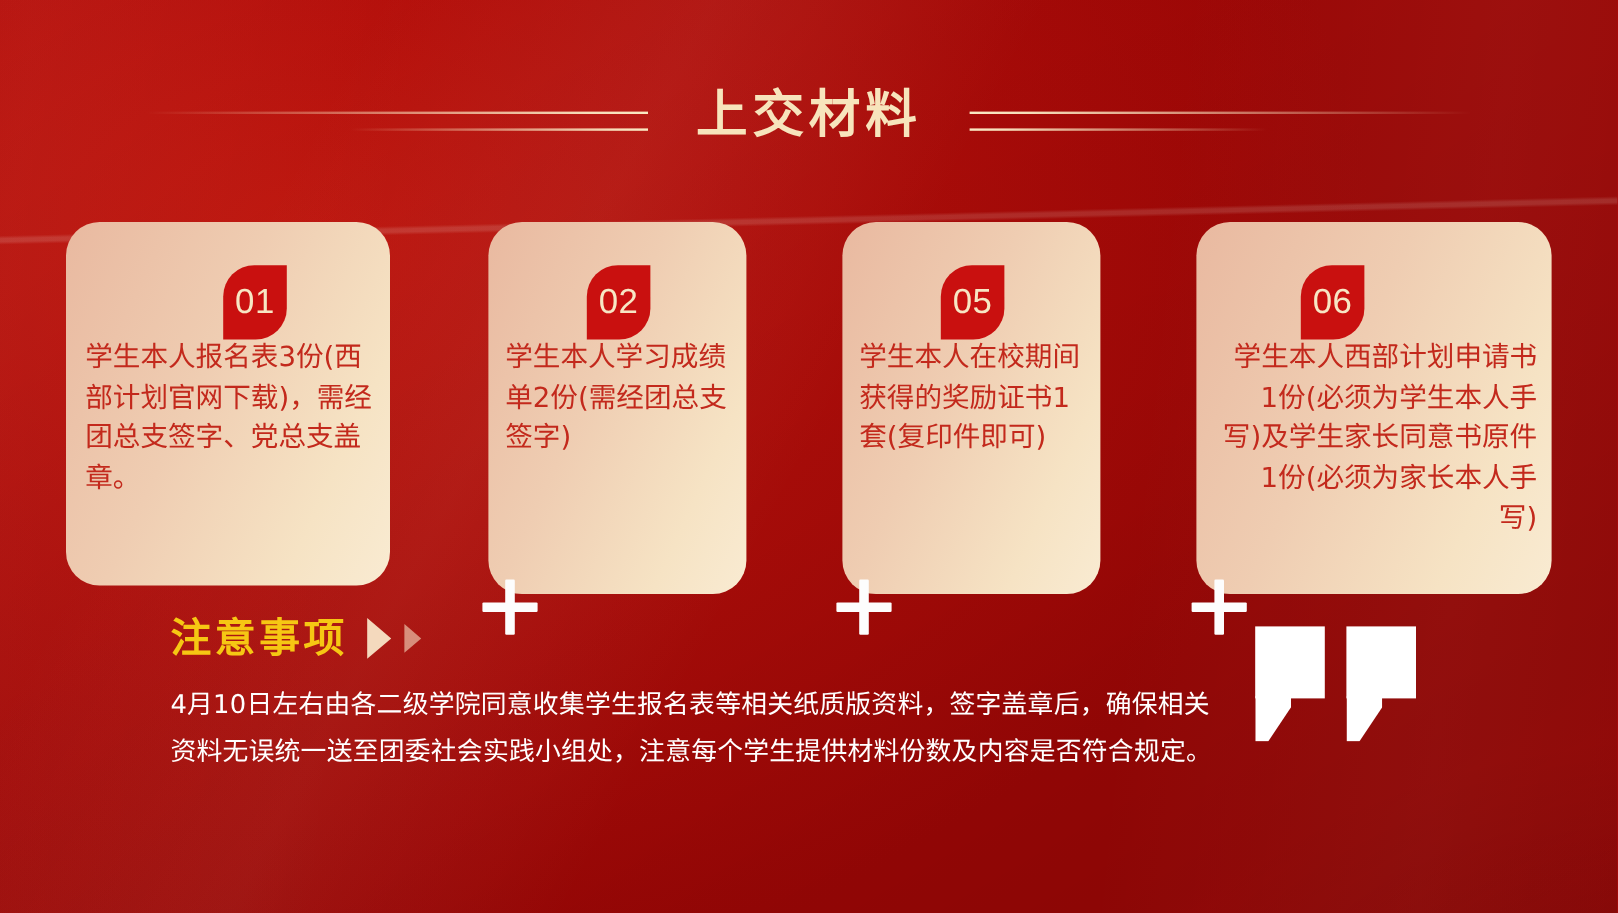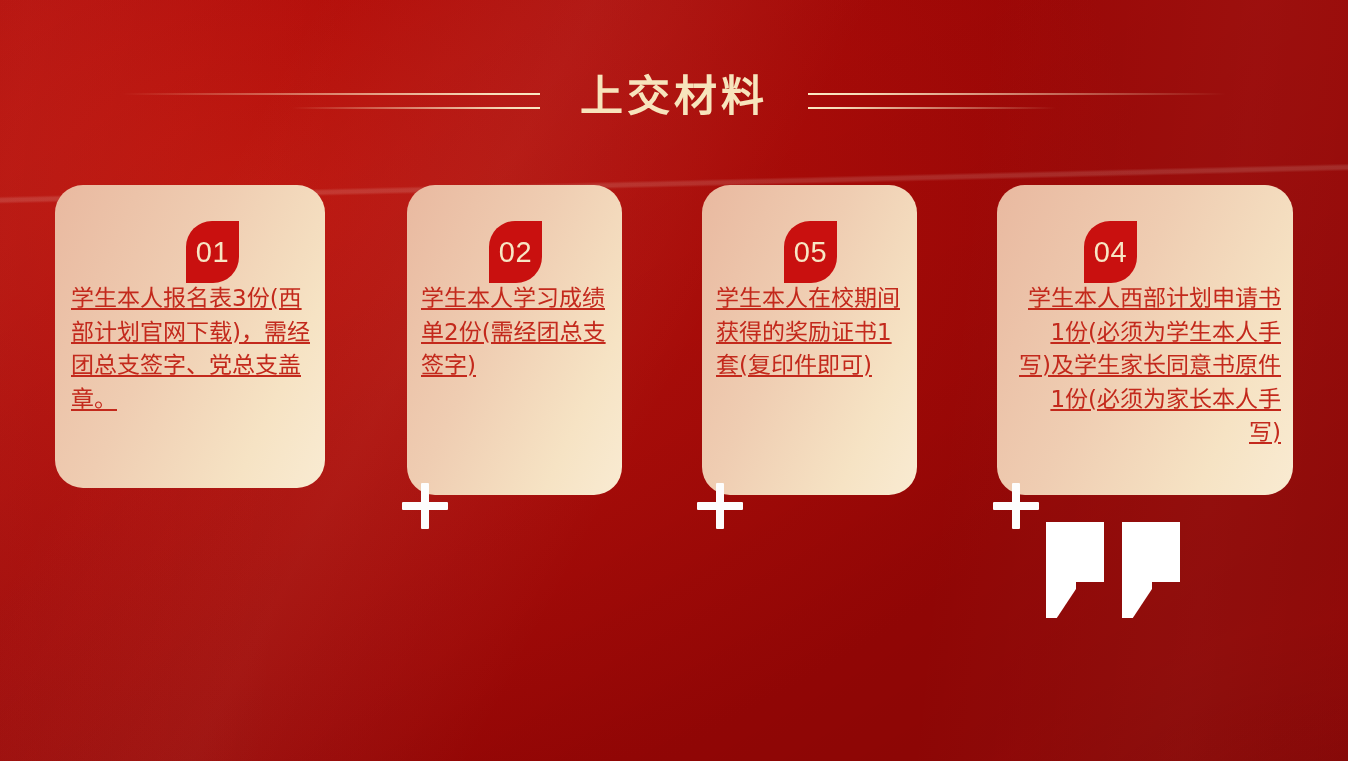--- a/index.html
+++ b/index.html
@@ -162,21 +162,20 @@
   .card-text {
     position: absolute;
     top: 97px;
     left: 14px;
     right: 12px;
     color: #c3291c;
     font-size: 23px;
     line-height: 1.46;
     font-family: "DejaVu Sans", "Liberation Sans", sans-serif;
     letter-spacing: 0px;
-    text-decoration: underline;
   }
   .card.c4 .card-text { left: 22px; right: 12px; text-align: right; }
   .card.c1 .card-text { left: 16px; right: 10px; }
 
   
   .plus {
     position: absolute;
     top: 298px;
     width: 46px;
     height: 46px;
@@ -299,38 +298,46 @@
       <div class="badge">02</div>
       <div class="card-text">学生本人学习成绩单2份(需经团总支签字)</div>
     </div>
 
     <div class="card c3">
       <div class="badge">05</div>
       <div class="card-text">学生本人在校期间获得的奖励证书1套(复印件即可)</div>
     </div>
 
     <div class="card c4">
-      <div class="badge">04</div>
+      <div class="badge">06</div>
       <div class="card-text">学生本人西部计划申请书1份(必须为学生本人手写)及学生家长同意书原件1份(必须为家长本人手写)</div>
     </div>
 
     <div class="plus p1">
         <i class="h"></i>
         <i class="v"></i>
       </div>
     <div class="plus p2">
         <i class="h"></i>
         <i class="v"></i>
       </div>
     <div class="plus p3">
         <i class="h"></i>
         <i class="v"></i>
       </div>
   </div>
 
+  <div id="notice">
+    <div id="notice-head">
+      <div id="notice-title">注意事项</div>
+      <span class="tri big"></span>
+      <span class="tri small"></span>
+    </div>
+    <div id="notice-body">4月10日左右由各二级学院同意收集学生报名表等相关纸质版资料，签字盖章后，确保相关资料无误统一送至团委社会实践小组处，注意每个学生提供材料份数及内容是否符合规定。</div>
+  </div>
 
   <div id="quote-mark">
     <div class="qm a">
       <span class="stem"></span>
         <span class="tail"></span>
     </div>
     <div class="qm b">
       <span class="stem"></span>
         <span class="tail"></span>
     </div>

